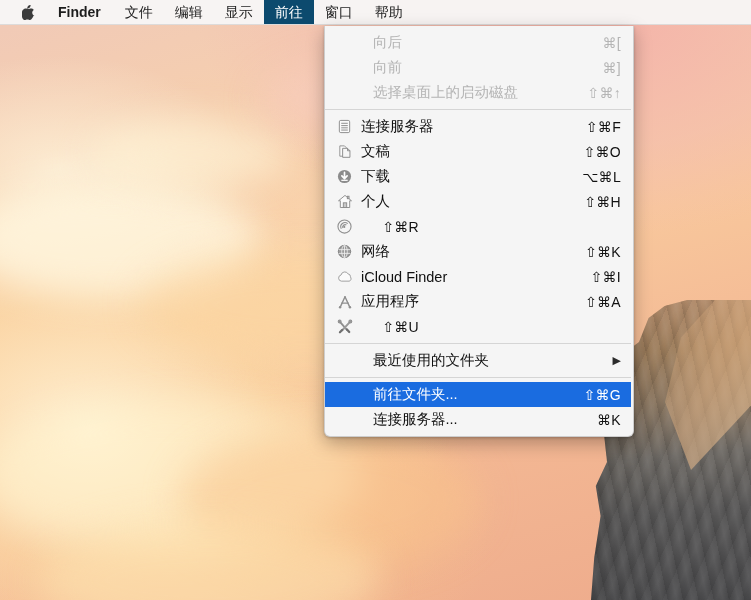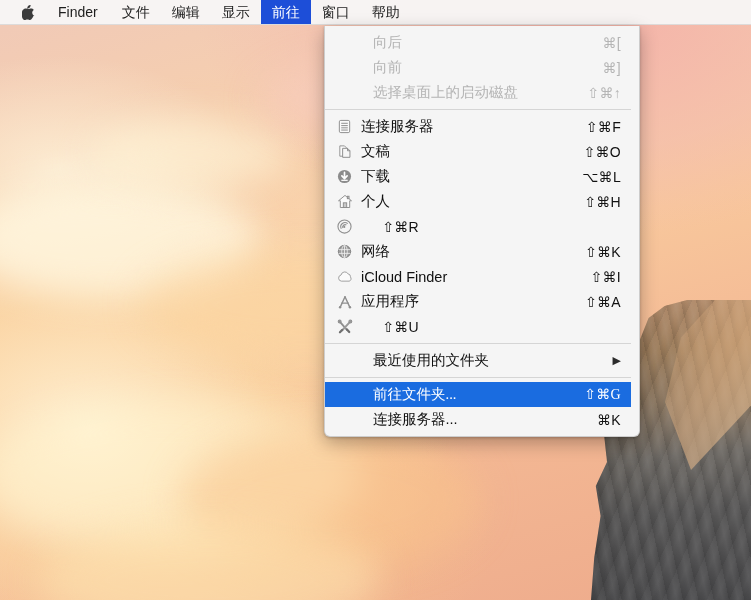--- a/index.html
+++ b/index.html
@@ -108,23 +108,23 @@
   }
   .mb-item {
     display: flex;
     align-items: center;
     padding: 8px 11px;
     line-height: 1;
     white-space: nowrap;
     cursor: default;
   }
   .mb-item.apple { padding: 0 10px 0 22px; }
-  .mb-item.bold { font-weight: normal; padding: 8px 13px; }
+  .mb-item.bold { font-weight: bold; padding: 8px 13px; }
   .mb-item.active {
-    background: #1d4ed8;
+    background: #0c4a6e;
     color: #ffffff;
   }
   .apple-mark {
     position: relative;
     width: 13px;
     height: 15px;
     display: inline-block;
   }
   .apple-mark svg { display: block; }
 
@@ -132,37 +132,37 @@
   .menu {
     position: absolute;
     left: 324px;
     top: 26px;
     width: 306px;
     background: #f5f5f5;
     border: 1px solid rgba(0,0,0,0.16);
     border-top: none;
     border-radius: 0 0 6px 6px;
     box-shadow: 0 6px 18px rgba(0,0,0,0.28), 0 1px 3px rgba(0,0,0,0.20);
-    padding: 4px 8px 4px 0;
+    padding: 4px 2px 4px 0;
     font-size: 14.5px;
     color: #111111;
     z-index: 30;
     overflow: hidden;
   }
   .menu-row {
     position: relative;
     height: 25px;
     display: flex;
     align-items: center;
     padding: 0 10px 0 12px;
     white-space: nowrap;
     cursor: default;
   }
   .menu-row.disabled { color: #b4b4b4; }
-  .menu-row.selected { background: #1a6ce0; color: #ffffff; font-family: Liberation Serif, serif; }
+  .menu-row.selected { background: #1a6ce0; color: #ffffff; }
   .m-icon {
     width: 22px;
     min-width: 22px;
     height: 16px;
     display: flex;
     align-items: center;
     justify-content: flex-start;
     margin-right: 2px;
   }
   .m-icon svg { display: block; }

